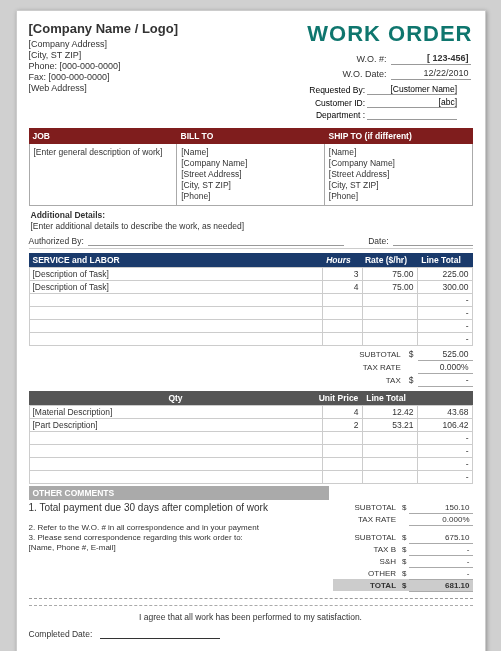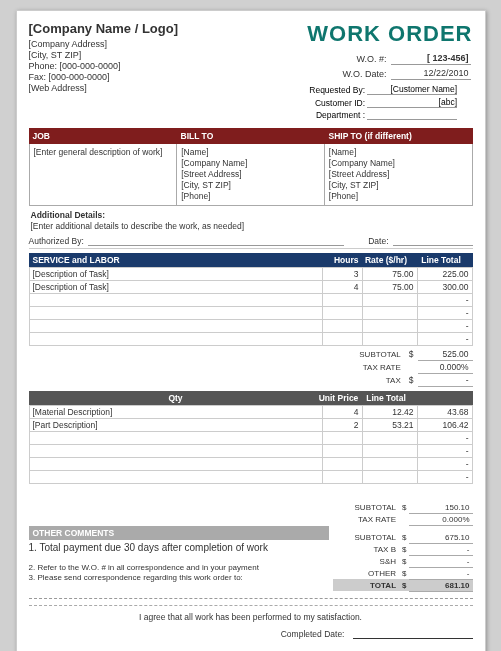--- a/index.html
+++ b/index.html
@@ -116,21 +116,20 @@
       font-size: 8px;
       color: #333;
     }
     .comments-col .comments-header {
       background: #aaa;
       color: white;
       font-weight: bold;
       font-size: 8.5px;
       padding: 2px 4px;
       margin-bottom: 2px;
-      margin-top: 40px;
     }
     .totals-col {
       width: 140px;
       font-size: 8px;
     }
     .totals-table { border-collapse: collapse; width: 100%; }
     .totals-table td { padding: 1px 3px; color: #333; font-size: 8px; }
     .totals-table .lbl { text-align: right; }
     .totals-table .sym { text-align: center; width: 10px; }
     .totals-table .val { text-align: right; border-bottom: 1px solid #aaa; min-width: 45px; }
@@ -231,21 +230,21 @@
 
   <div style="display:flex;align-items:flex-end;font-size:8.5px;color:#333;margin:4px 0;padding-bottom:2px;border-bottom:1px solid #ccc;">
     <span>Authorized By:</span>
     <span style="border-bottom:1px solid #999;flex:1;margin:0 4px;">&nbsp;</span>
     <span style="margin-left:20px;">Date:</span>
     <span style="border-bottom:1px solid #999;width:80px;margin-left:4px;">&nbsp;</span>
   </div>
 
   <div style="display:grid;grid-template-columns:1fr 40px 55px 55px;background:#1a3a6b;color:white;font-size:8.5px;font-weight:bold;padding:2px 4px;">
     <div>SERVICE and LABOR</div>
-    <div style="text-align:right;">Hours</div>
+    <div style="text-align:center;font-style:italic;">Hours</div>
     <div style="text-align:center;">Rate ($/hr)</div>
     <div style="text-align:center;">Line Total</div>
   </div>
   <table class="service-table">
     <colgroup>
       <col style="width:auto">
       <col style="width:40px">
       <col style="width:55px">
       <col style="width:55px">
     </colgroup>
@@ -362,20 +361,21 @@
       </tbody>
   </table>
 
   <div class="bottom-split">
     <div class="comments-col">
       <div class="comments-header" style="background:#aaa;">OTHER COMMENTS</div>
       <div id="comments-lines">
           <div style="font-size: 10px; color: rgb(51, 51, 51); margin-bottom: 10px;">1.  Total payment due 30 days after completion of work</div>
           <div style="font-size: 8px; color: rgb(51, 51, 51); margin-bottom: 1px;">2.  Refer to the W.O. # in all correspondence and in your payment</div>
           <div style="font-size: 8px; color: rgb(51, 51, 51); margin-bottom: 1px;">3.  Please send correspondence regarding this work order to:</div>
+          <div style="font-size: 8px; color: rgb(51, 51, 51); margin-bottom: 1px;">     [Name, Phone #, E-mail]</div>
         </div>
     </div>
     <div class="totals-col">
       <div style="margin-bottom:2px;height:14px;">&nbsp;</div>
 
       <table class="totals-table">
         <tbody>
             <tr>
           <td class="lbl">SUBTOTAL</td>
           <td class="sym">$</td>
@@ -417,21 +417,21 @@
           <td class="val" style="font-weight:bold;">681.10</td>
         </tr>
       </tbody>
         </table>
     </div>
   </div>
 
   <div class="sig-section">
     <div style="border-top:1px dashed #aaa;margin-bottom:6px;"></div>
     <div class="sig-agree">I agree that all work has been performed to my satisfaction.</div>
-    <div style="display:flex;justify-content:flex-end;align-items:flex-end;gap:8px;margin-bottom:8px;">
+    <div style="display:flex;justify-content:flex-start;align-items:flex-end;gap:8px;margin-bottom:8px;">
       <span>Completed Date:</span>
       <span style="border-bottom:1px solid #333;width:120px;display:inline-block;">&nbsp;</span>
     </div>
     <div style="display:flex;justify-content:space-between;align-items:flex-end;margin-bottom:4px;">
       <div style="display:flex;align-items:flex-end;gap:4px;">
 
         <span style="border-bottom:1px solid #333;width:130px;display:inline-block;">&nbsp;</span>
       </div>
       <div style="display:flex;align-items:flex-end;gap:4px;">
 

